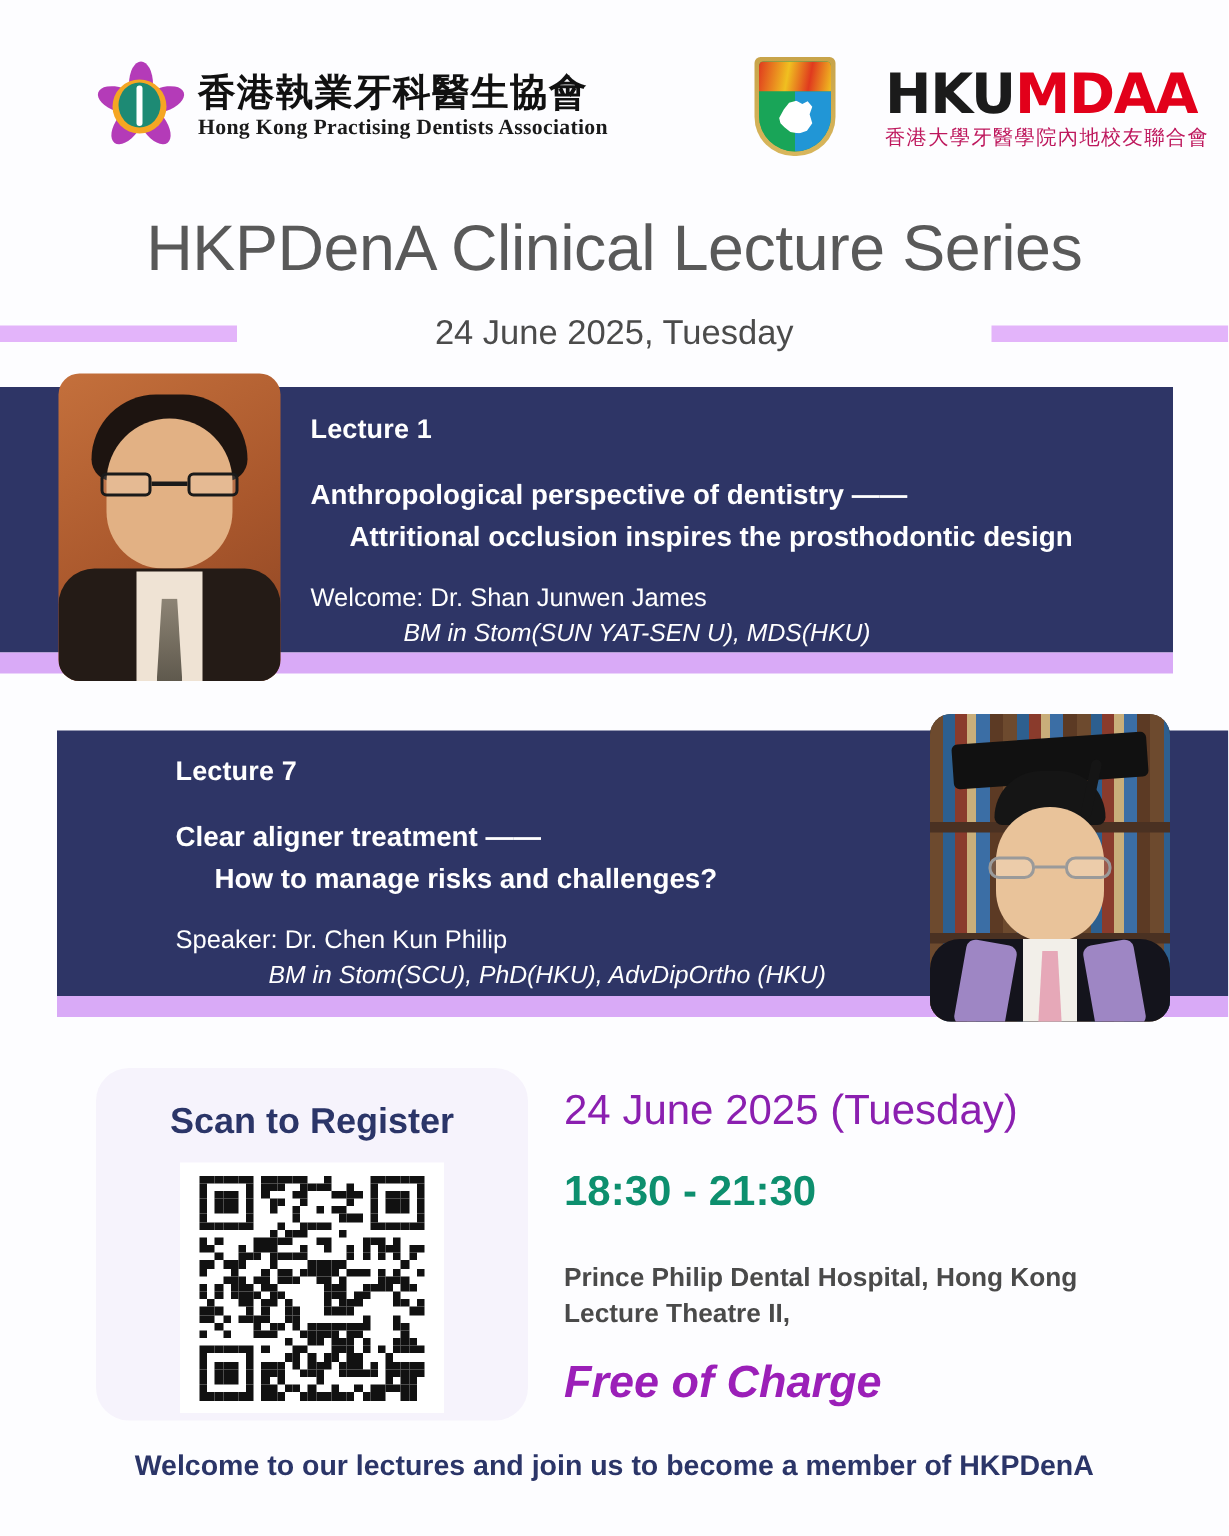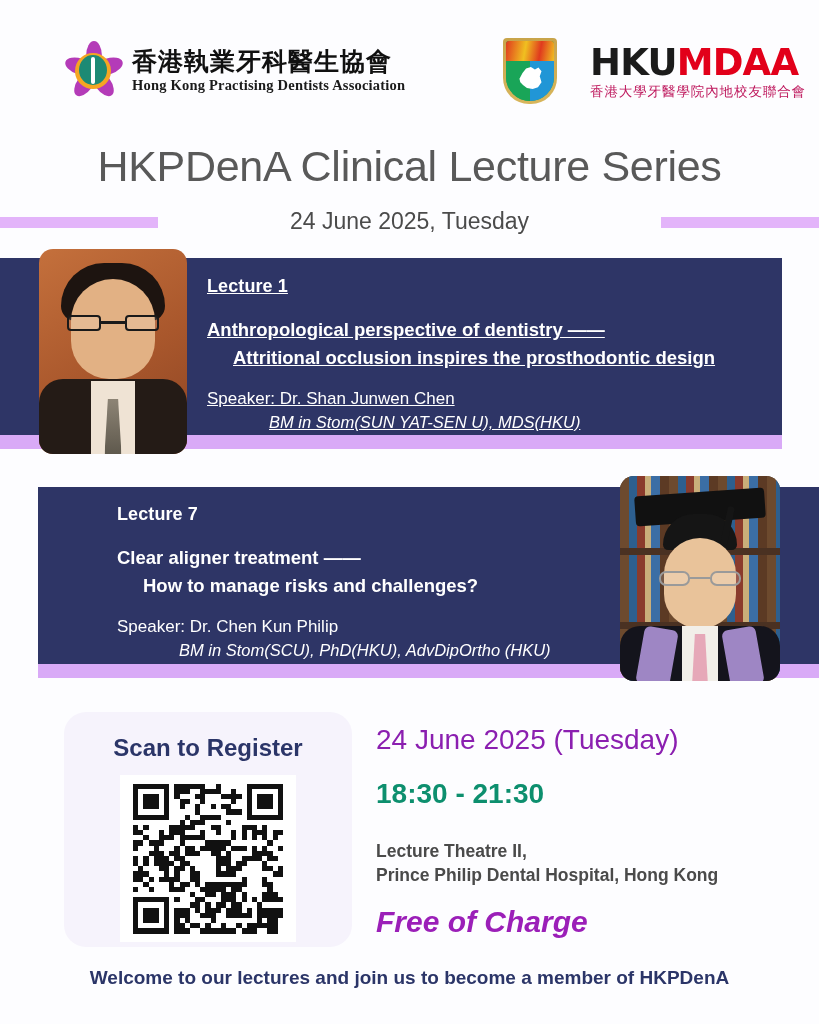--- a/index.html
+++ b/index.html
@@ -340,21 +340,21 @@
   .p2-tie2 {
     top: 158px; width: 16px; height: 52px;
     background: #e6a8b8;
     clip-path: polygon(18% 0, 82% 0, 100% 100%, 0 100%);
   }
 
   .lec-body {
     position: absolute;
     color: #ffffff;
   }
-  .lec1-body { left: 207px; top: 276px; width: 560px; text-decoration: underline; }
+  .lec1-body { left: 207px; top: 276px; width: 560px; }
   .lec-label {
     font-size: 18px; font-weight: bold; letter-spacing: 0.1px;
   }
   .lec-title-1 {
     font-size: 18.5px; font-weight: bold; margin-top: 22px;
   }
   .lec-title-2 {
     font-size: 18.5px; font-weight: bold; margin-top: 6px; padding-left: 26px;
   }
   .lec-speaker {
@@ -526,21 +526,21 @@
     </span>
     <span class="face p1-suit"></span>
     <span class="face p1-shirt"></span>
     <span class="face p1-tie"></span>
   </div>
 
   <div class="lec-body lec1-body">
     <div class="lec-label">Lecture 1</div>
     <div class="lec-title-1">Anthropological perspective of dentistry  ——</div>
     <div class="lec-title-2">Attritional occlusion inspires the prosthodontic design</div>
-    <div class="lec-speaker">Speaker: Dr. Shan Junwen Chen</div>
+    <div class="lec-speaker">Welcome: Dr. Shan Junwen James</div>
     <div class="lec-cred">BM in Stom(SUN YAT-SEN U), MDS(HKU)</div>
   </div>
 
   <div class="lec2-panel"></div>
   <div class="lec2-accent"></div>
 
   <div class="lec-body lec2-body">
     <div class="lec-label">Lecture 7</div>
     <div class="lec-title-1">Clear aligner treatment  ——</div>
     <div class="lec-title-2">How to manage risks and challenges?</div>
@@ -1414,21 +1414,21 @@
           <i class="on"></i>
           <i></i>
         </div>
     </div>
   </div>
 
   <div class="info-col">
     <div class="info-date">24 June 2025 (Tuesday)</div>
     <div class="info-time">18:30 - 21:30</div>
     <div class="info-venue">
+      <div>Prince Philip Dental Hospital, Hong Kong</div>
       <div>Lecture Theatre II,</div>
-      <div>Prince Philip Dental Hospital, Hong Kong</div>
     </div>
     <div class="info-free">Free of Charge</div>
   </div>
 
   <div class="footer-note">Welcome to our lectures and join us to become a member of HKPDenA</div>
 
 </div>
 
 </body></html>

